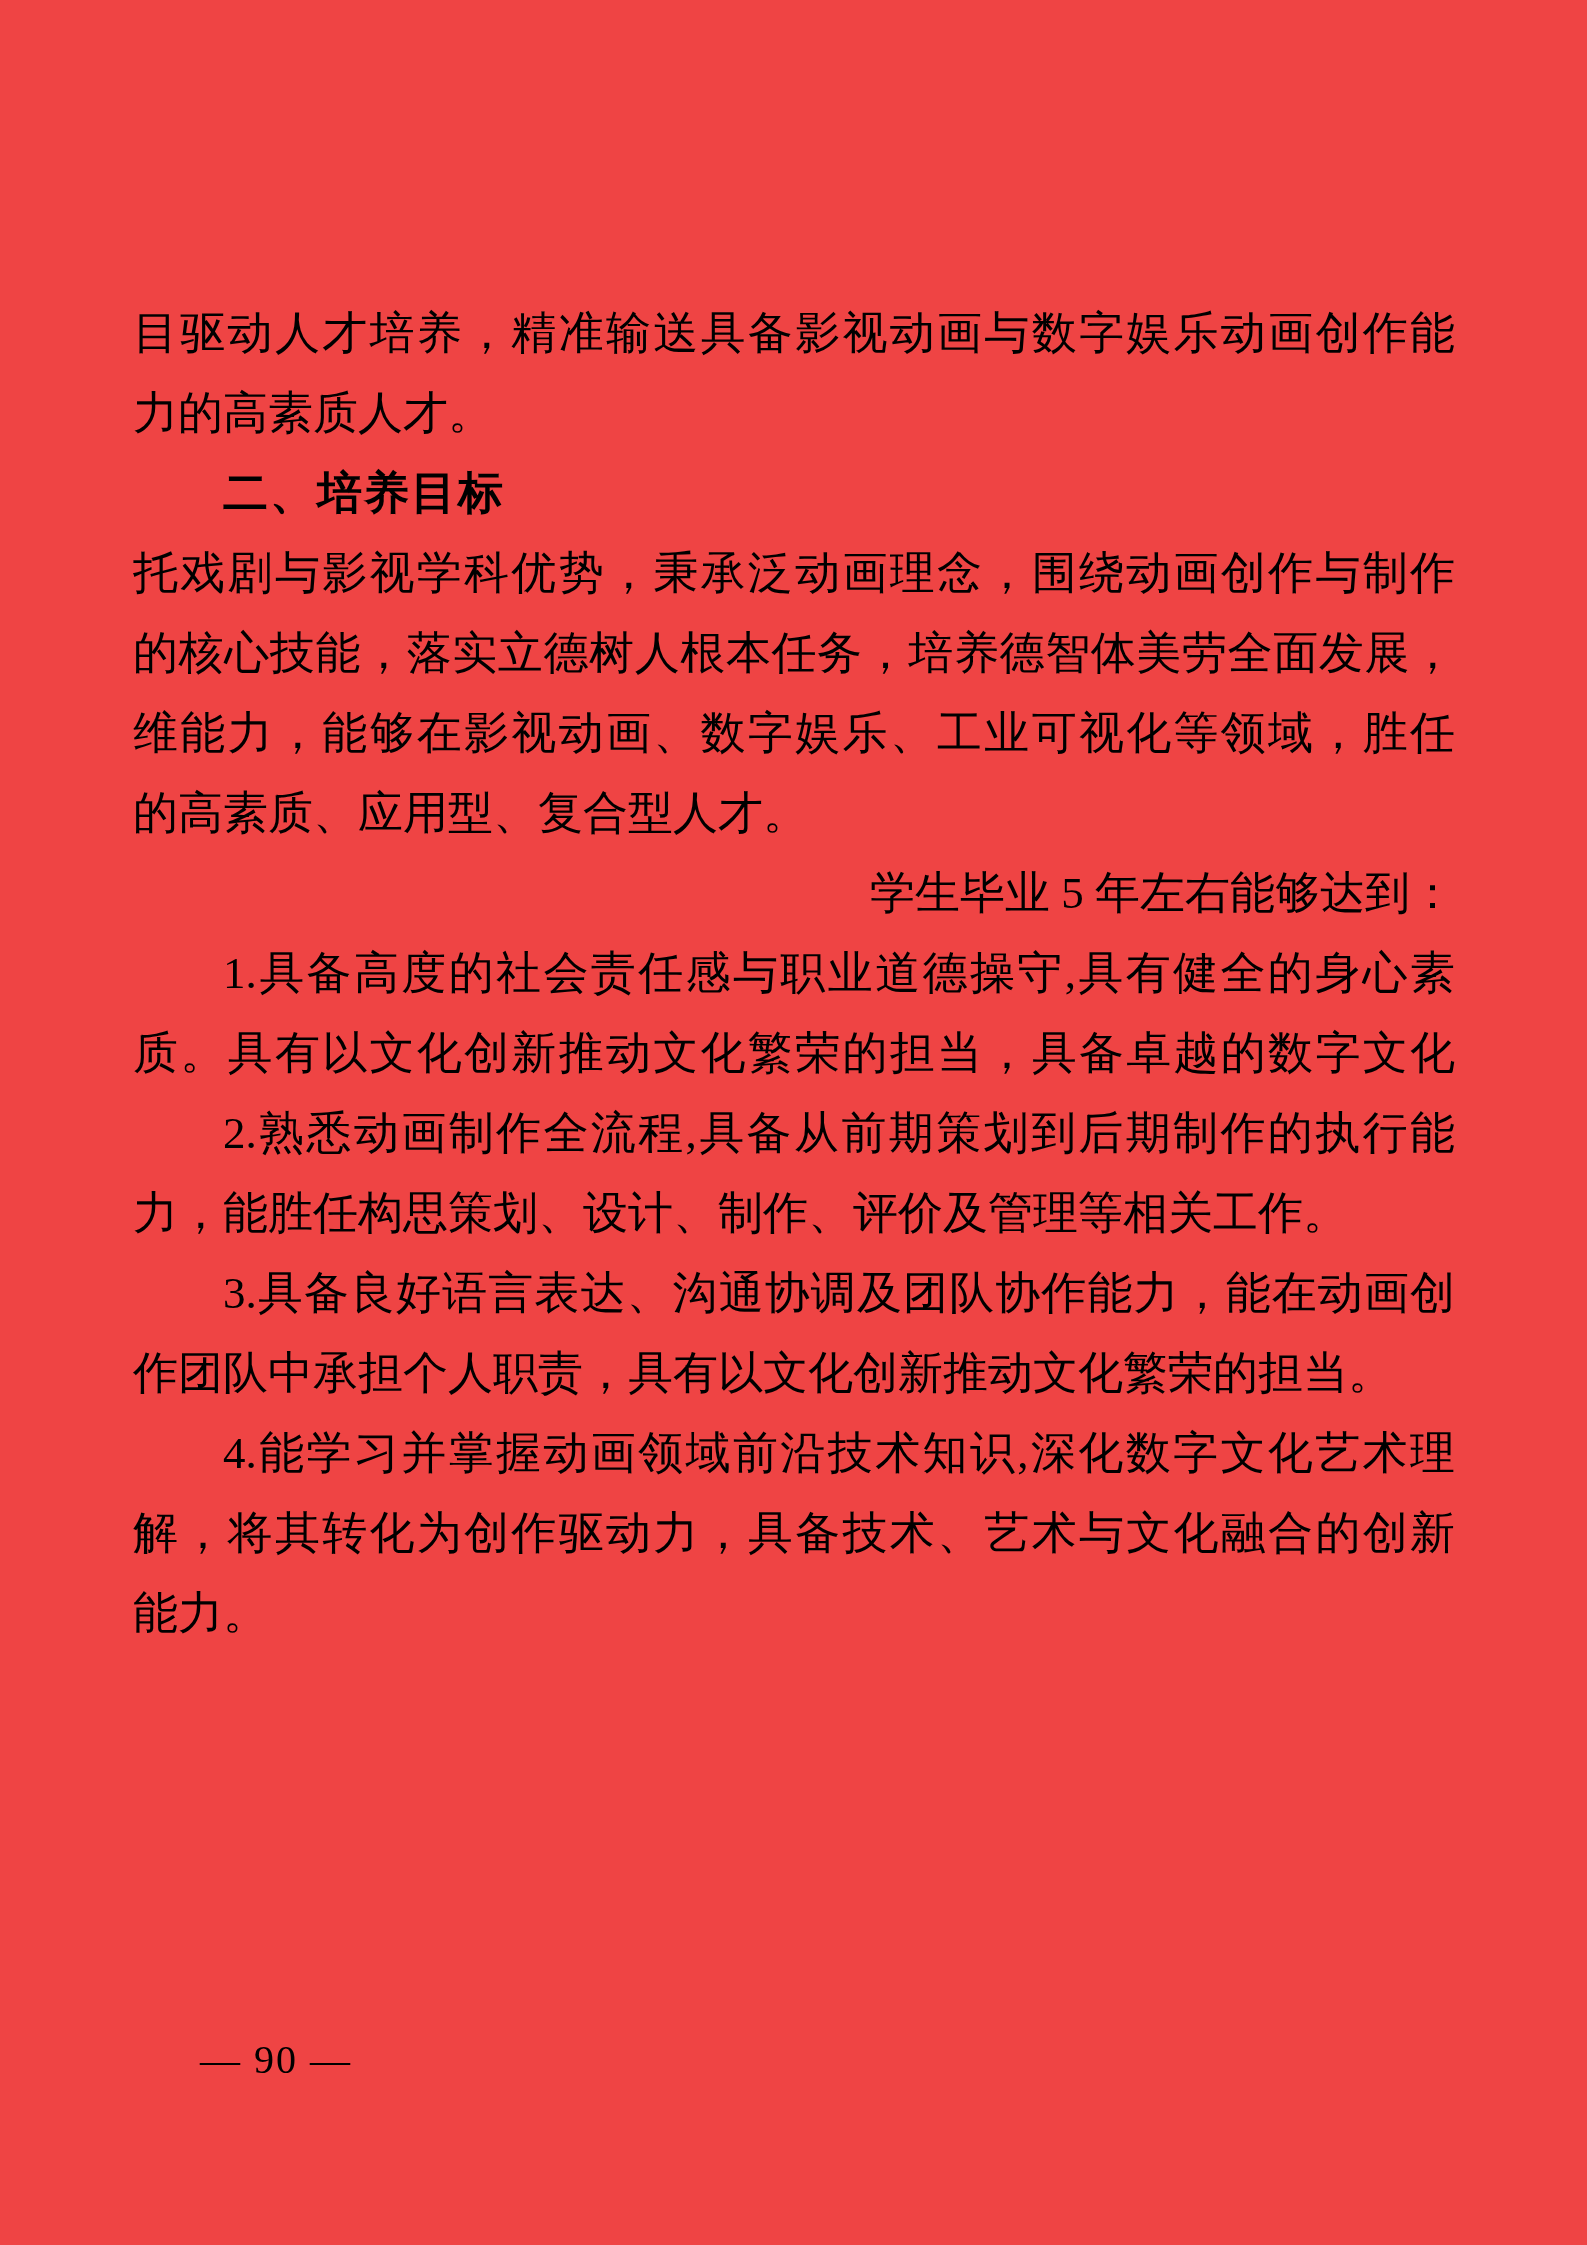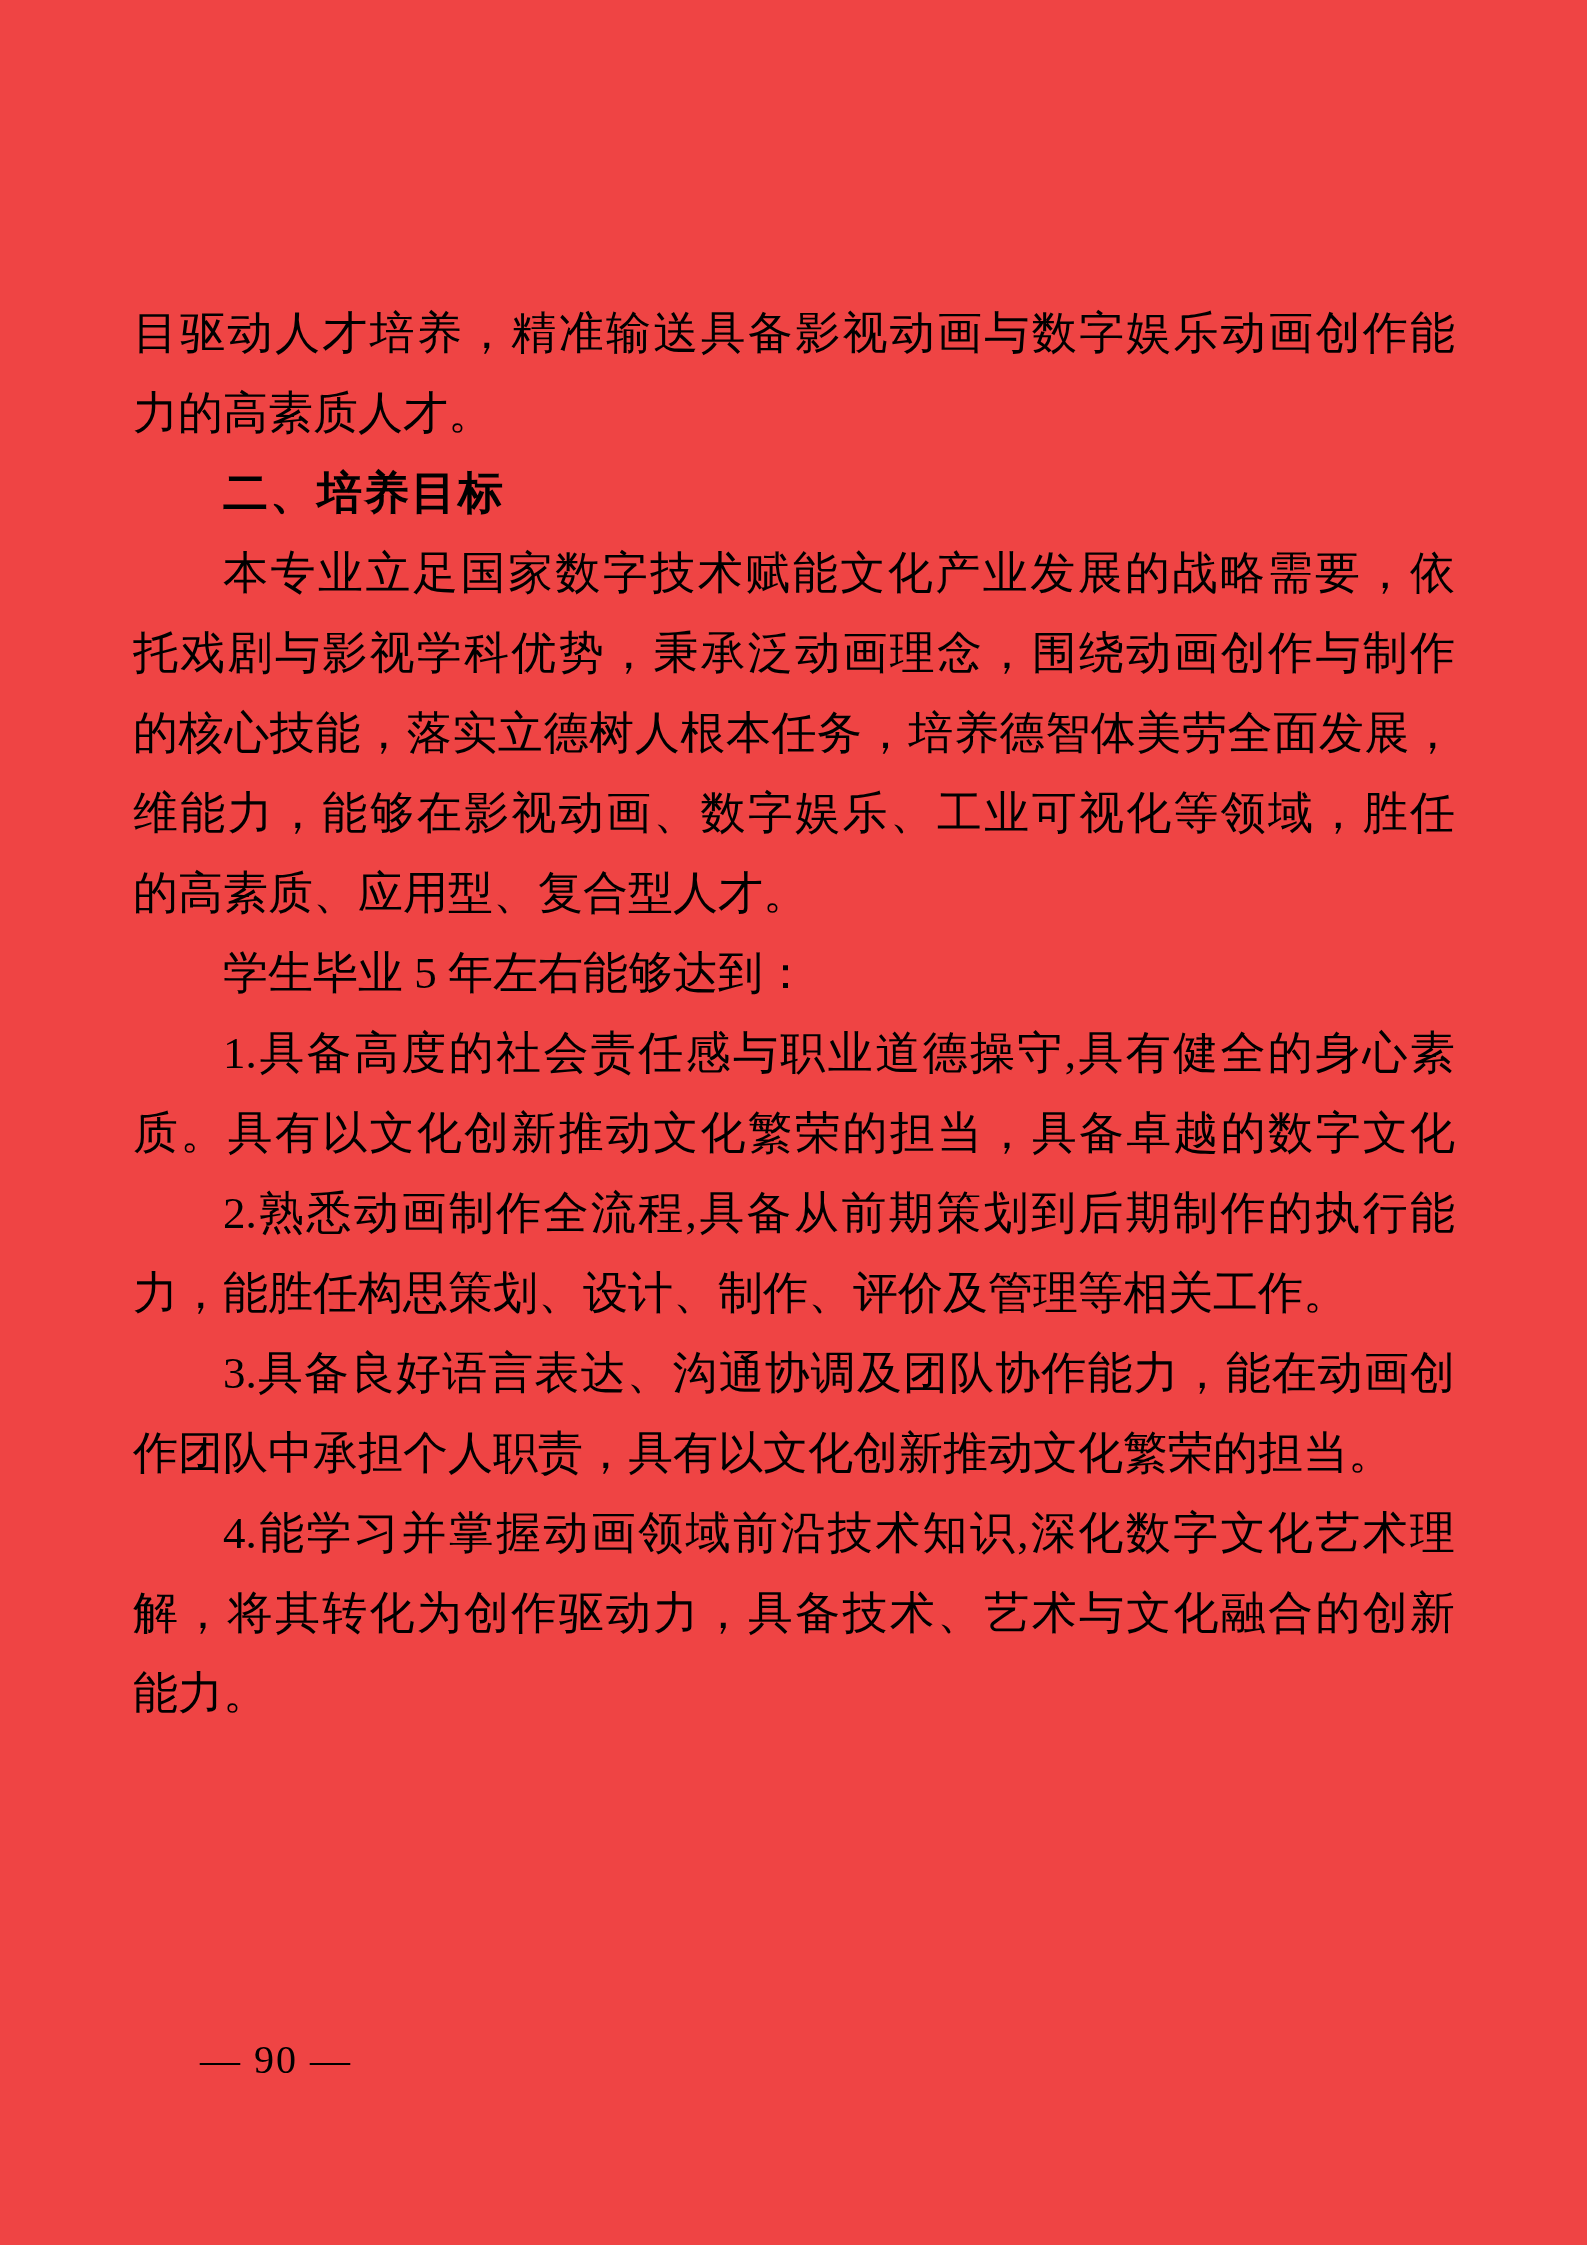--- a/index.html
+++ b/index.html
@@ -29,21 +29,21 @@
     height: 80px;
     text-align: left;
   }
   
   .fill {
     text-align: justify;
     text-align-last: justify;
     text-justify: inter-ideograph;
   }
   
-  .indent { text-indent: 2em; }
+  .indent { text-indent: 2em; text-align: right; }
   
   .heading {
     font-family: "Liberation Sans", "DejaVu Sans", sans-serif;
     font-weight: 700;
     text-indent: 2em;
     letter-spacing: 2px;
   }
   .footer {
     position: absolute;
     left: 200px;
@@ -56,21 +56,20 @@
 </style>
 </head>
 <body>
 
 <div class="page">
 
   <div class="content">
     <div class="line fill">目驱动人才培养，精准输送具备影视动画与数字娱乐动画创作能</div>
     <div class="line">力的高素质人才。</div>
     <div class="line heading">二、培养目标</div>
-    <div class="line fill indent">本专业立足国家数字技术赋能文化产业发展的战略需要，依</div>
     <div class="line fill">托戏剧与影视学科优势，秉承泛动画理念，围绕动画创作与制作</div>
     <div class="line fill">的核心技能，落实立德树人根本任务，培养德智体美劳全面发展，</div>
     <div class="line fill">维能力，能够在影视动画、数字娱乐、工业可视化等领域，胜任</div>
     <div class="line">的高素质、应用型、复合型人才。</div>
     <div class="line indent">学生毕业 5 年左右能够达到：</div>
     <div class="line fill indent">1.具备高度的社会责任感与职业道德操守,具有健全的身心素</div>
     <div class="line fill">质。具有以文化创新推动文化繁荣的担当，具备卓越的数字文化</div>
     <div class="line fill indent">2.熟悉动画制作全流程,具备从前期策划到后期制作的执行能</div>
     <div class="line">力，能胜任构思策划、设计、制作、评价及管理等相关工作。</div>
     <div class="line fill indent">3.具备良好语言表达、沟通协调及团队协作能力，能在动画创</div>

